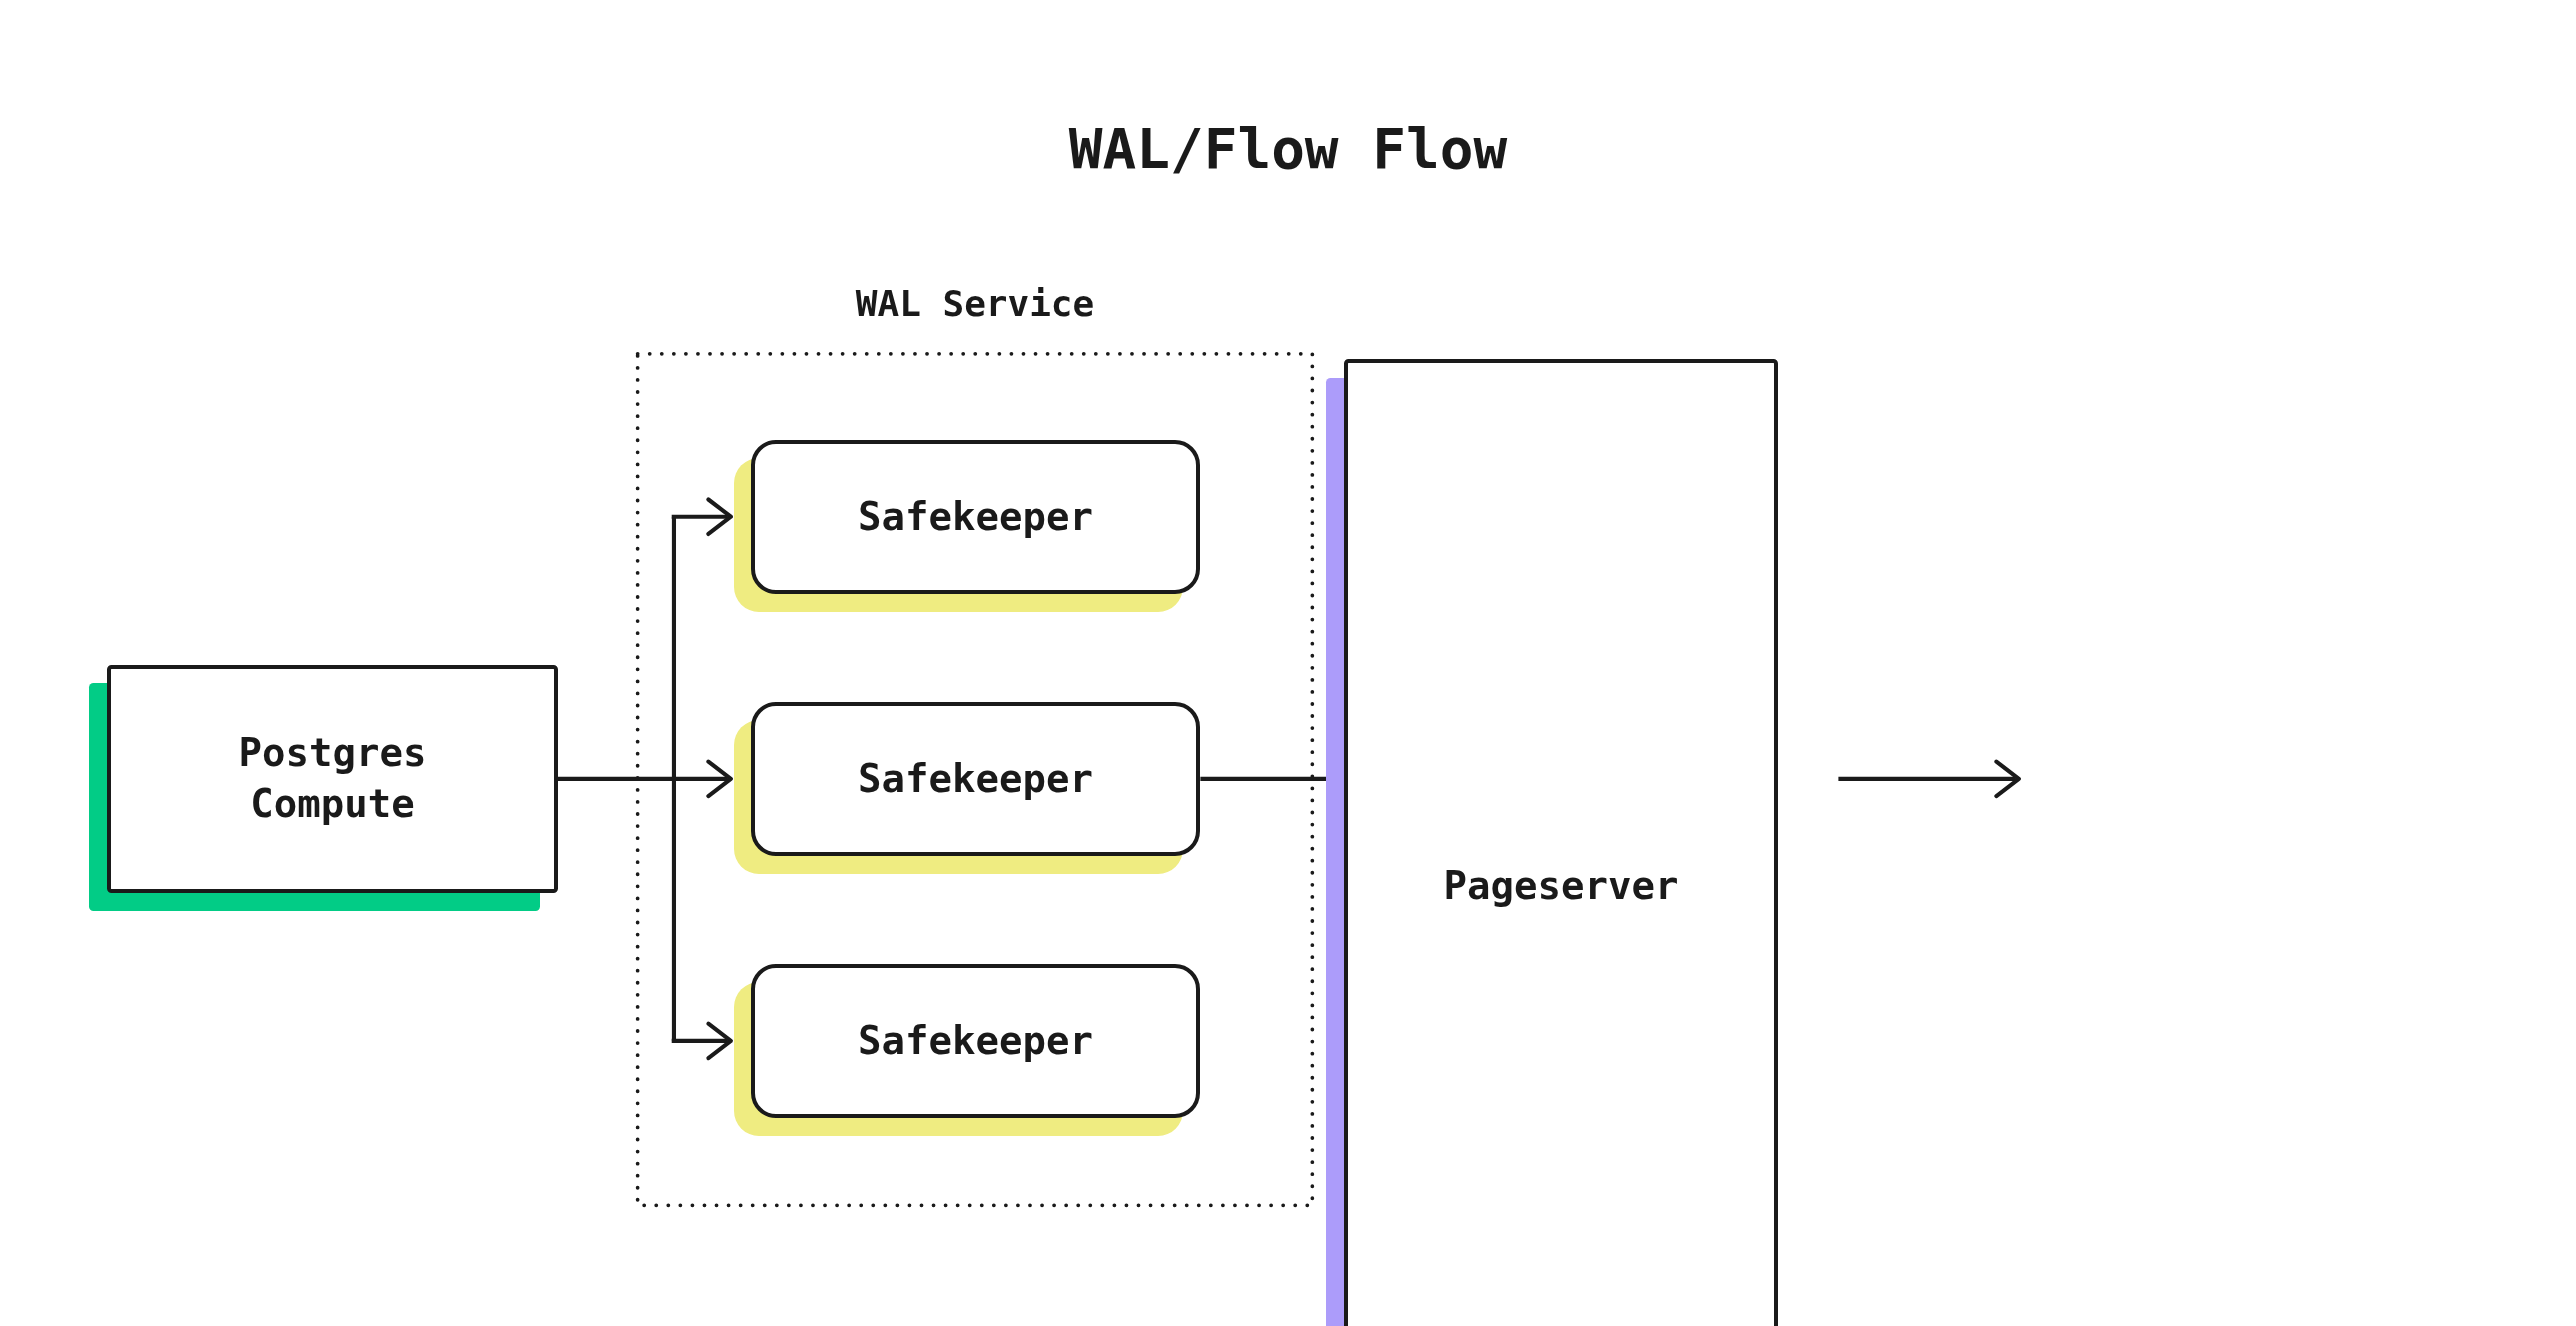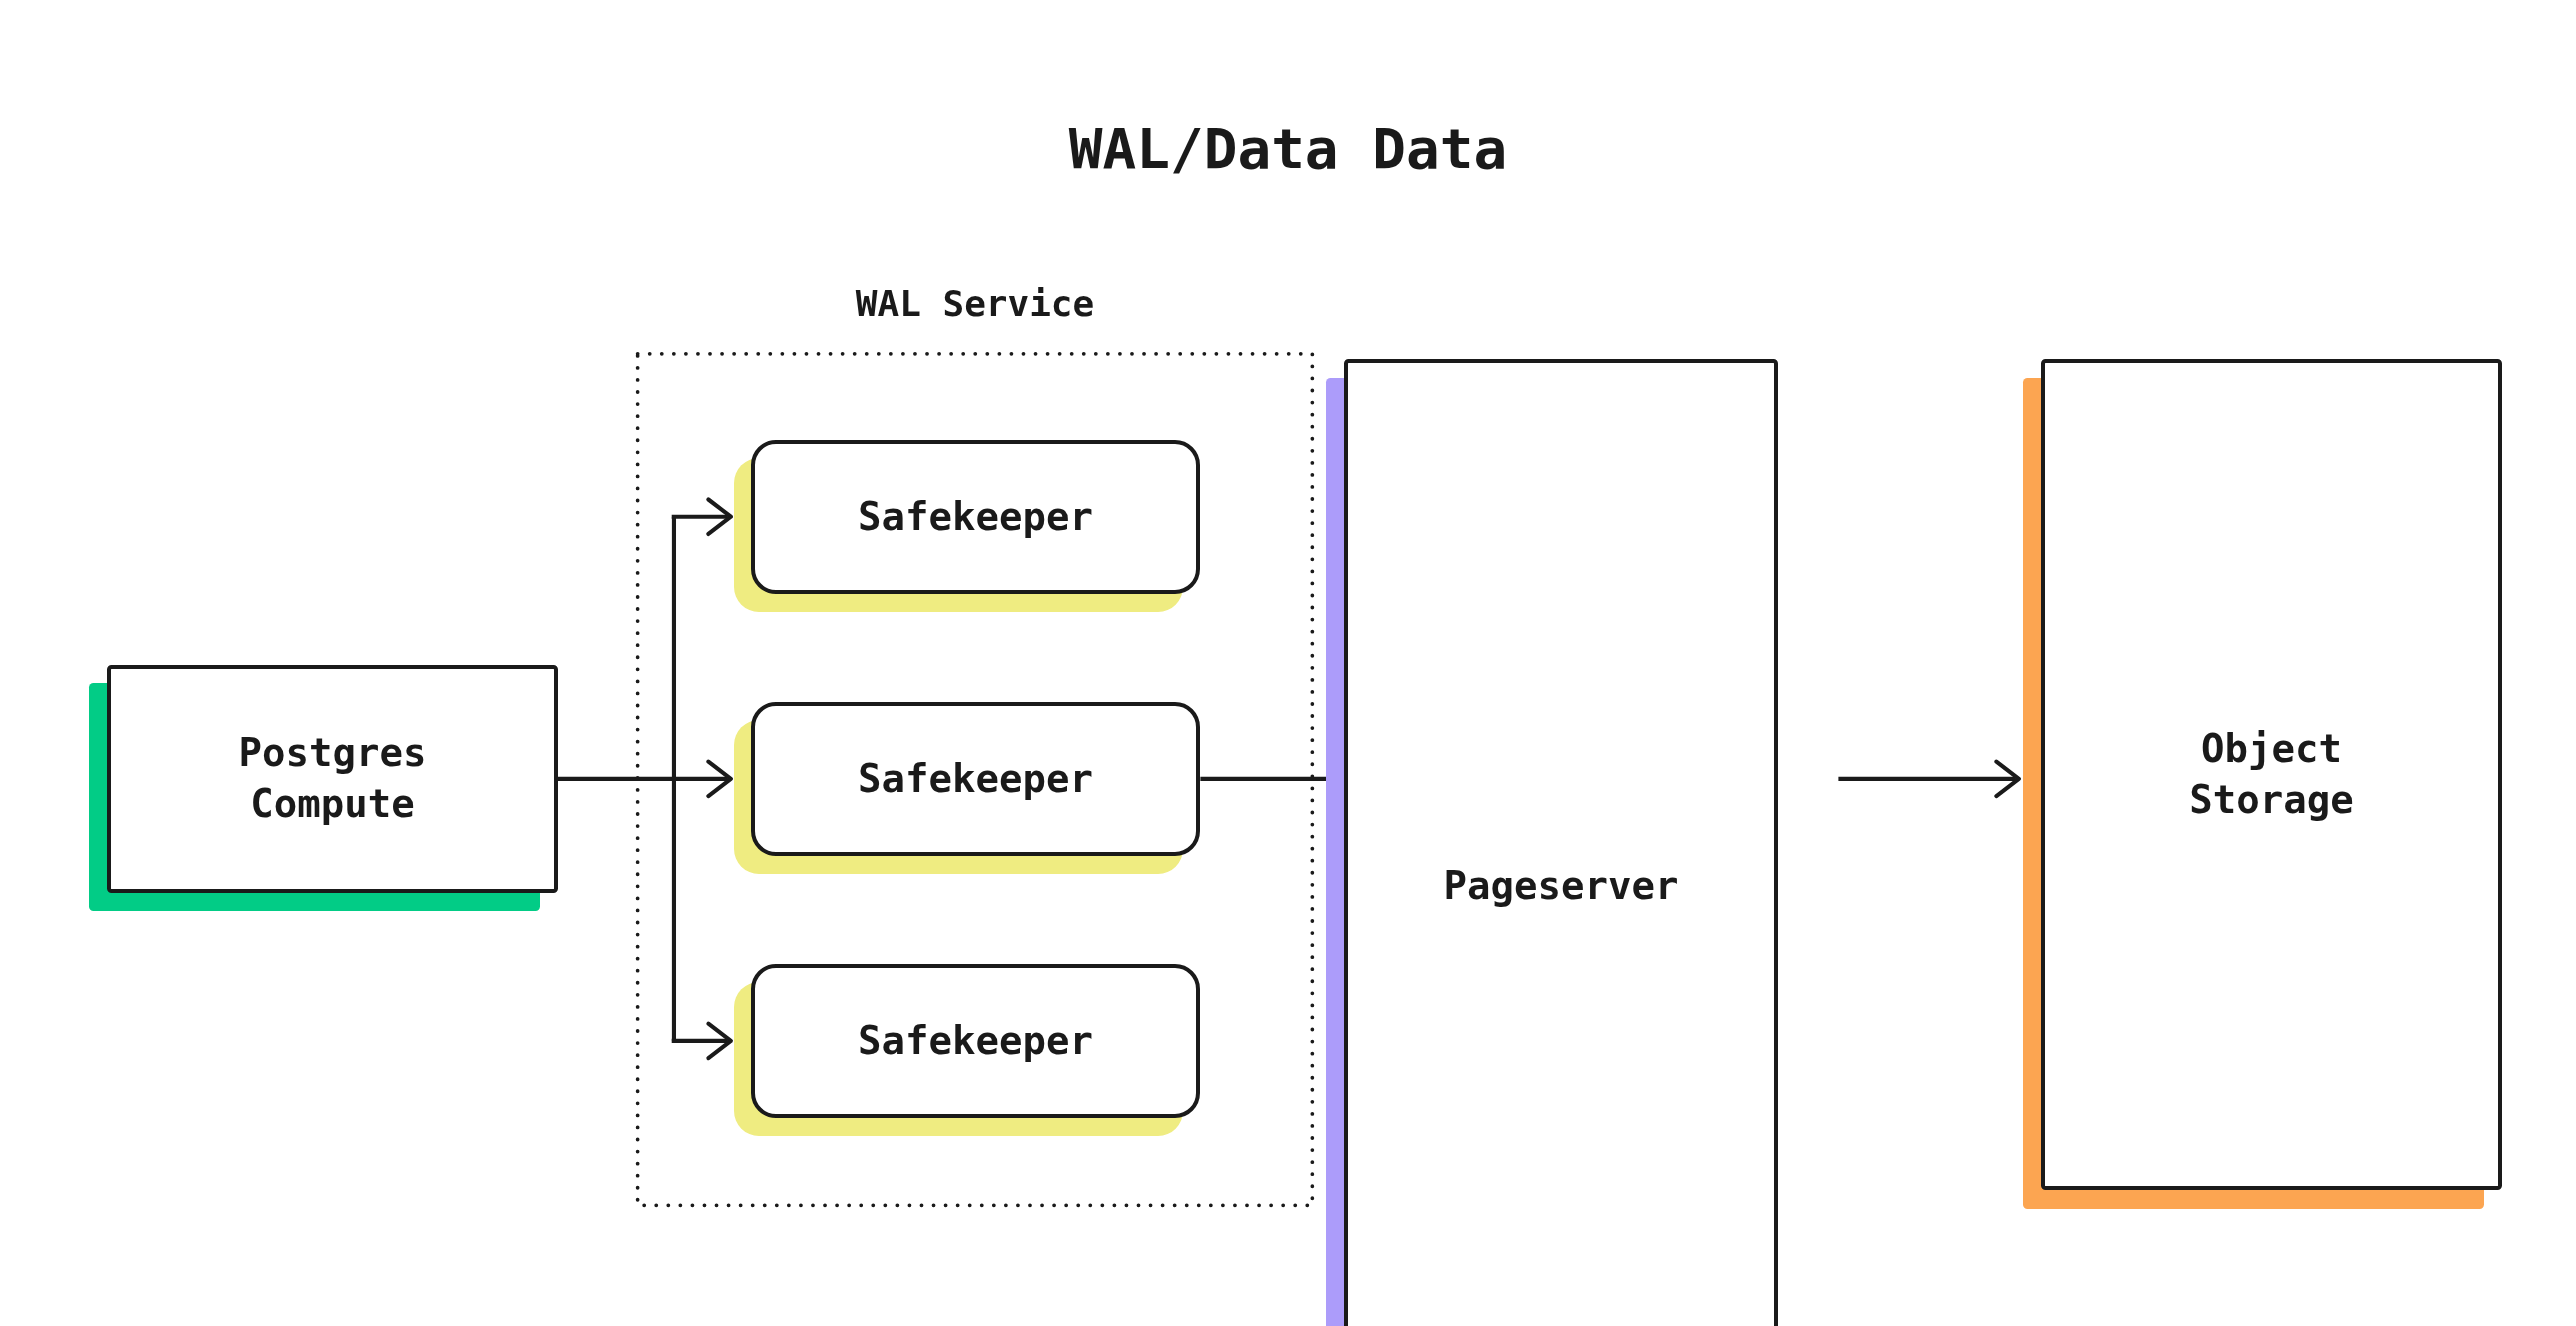--- a/index.html
+++ b/index.html
@@ -112,21 +112,21 @@
     font-size:36px;
     font-weight:bold;
     color:var(--ink);
   }
 </style>
 </head>
 <body>
 
 <div class="canvas">
 
-  <div class="diagram-title">WAL/Data Data</div>
+  <div class="diagram-title">WAL/Flow Flow</div>
 
   <svg class="connector-layer" viewBox="0 0 3440 1772" xmlns="http://www.w3.org/2000/svg">
 
     <rect class="dotted-frame" x="851.5" y="472.5" width="901" height="1137"></rect>
 
     <path class="wire" d="M 745 1040 H 972"></path>
     <polyline class="arrowhead" points="946,1017 976,1040 946,1063"></polyline>
 
     <path class="wire" d="M 900 690 V 1390"></path>
 
@@ -159,19 +159,15 @@
   </div>
 
   <div class="node node-safekeeper sk-3">
     <span class="label">Safekeeper</span>
   </div>
 
   <div class="node node-pageserver">
     <span class="label">Pageserver</span>
   </div>
 
-  <div class="node node-object">
-    <span class="label">Object
-Storage</span>
-  </div>
 
 </div>
 
 
 </body></html>

